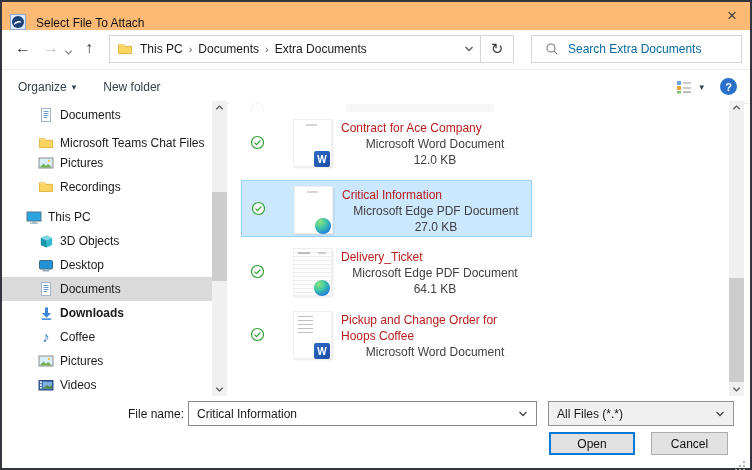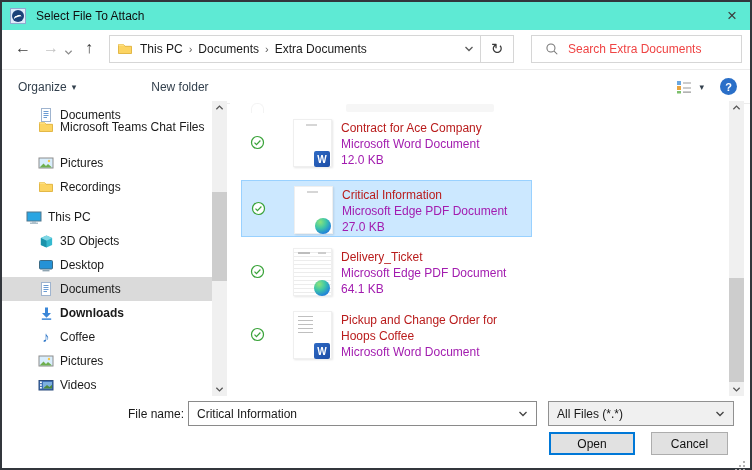--- a/index.html
+++ b/index.html
@@ -1,43 +1,43 @@
 <!DOCTYPE html>
 <html><head>
 <meta charset="utf-8">
 <style>
   html,body{margin:0;padding:0;background:#fff;}
   body{font-family:"Liberation Sans","DejaVu Sans",sans-serif;font-size:12px;color:#1a1a1a;}
   .dialog{position:relative;width:752px;height:470px;background:#fff;box-shadow:inset 0 0 0 2px #32363c;overflow:hidden;}
 
   
-  .titlebar{position:absolute;left:2px;top:2px;right:2px;height:28px;background:#5eead4;display:flex;align-items:center;padding-left:8px;}
+  .titlebar{position:absolute;left:2px;top:2px;right:2px;height:28px;background:#fdba74;display:flex;align-items:flex-end;padding-left:8px;}
   .app-icon{position:relative;width:16px;height:16px;box-sizing:border-box;border:1px solid #8fa9cf;background:#dfeafa;flex:0 0 auto;}
   .app-icon i{position:absolute;left:1px;top:1px;width:12px;height:12px;border-radius:50%;background:#1b4178;}
   .app-icon i::after{content:"";position:absolute;left:2px;top:5px;width:8px;height:4px;border-top:2px solid #fff;border-radius:60%;transform:rotate(-18deg);}
   .win-title{margin-left:10px;font-size:12px;color:#101010;}
   .win-close{position:absolute;right:13px;top:3px;font-size:17px;color:#3c3c3c;cursor:default;line-height:22px;}
 
   
   .navbar{position:absolute;left:2px;top:30px;width:748px;height:38px;background:#fff;}
   .nav-glyph{position:absolute;top:8px;font-size:16px;color:#3d3d3d;line-height:20px;}
   .nav-back{left:13px;}
   .nav-fwd{left:41px;color:#c3c3c3;}
   .nav-chev{position:absolute;left:62px;top:16px;}
   .nav-up{left:83px;}
   .addrbar{position:absolute;left:107px;top:5px;width:372px;height:28px;box-sizing:border-box;border:1px solid #d6d6d6;display:flex;align-items:center;padding:0 6px 0 7px;background:#fff;}
   .crumb{color:#1a1a1a;padding:0 3px;white-space:nowrap;}
   .crumb-sep{color:#5a5a5a;padding:0 3px;font-size:11px;}
   .addr-chev{margin-left:auto;display:flex;align-items:center;}
   .refreshbox{position:absolute;left:478px;top:5px;width:34px;height:28px;box-sizing:border-box;border:1px solid #d6d6d6;display:flex;align-items:center;justify-content:center;font-size:15px;color:#3a3a3a;background:#fff;}
   .searchbox{position:absolute;left:529px;top:5px;width:211px;height:28px;box-sizing:border-box;border:1px solid #d6d6d6;display:flex;align-items:center;gap:9px;padding-left:13px;background:#fff;}
-  .search-ph{color:#ef4444;}
-
-  
-  .toolbar{position:absolute;left:2px;top:69px;width:748px;height:35px;border-top:1px solid #ececec;border-bottom:1px solid #ececec;box-sizing:border-box;display:flex;align-items:center;background:#fff;gap:48px;}
+  .search-ph{color:#0369a1;}
+
+  
+  .toolbar{position:absolute;left:2px;top:69px;width:748px;height:35px;border-top:1px solid #ececec;border-bottom:1px solid #ececec;box-sizing:border-box;display:flex;align-items:center;background:#fff;}
   .tb-item{color:#33404d;margin-left:16px;display:flex;align-items:center;gap:5px;}
   .tb-item.newfolder{margin-left:27px;}
   .tb-caret{font-size:9px;color:#33404d;}
   .tb-right{margin-left:auto;display:flex;align-items:center;}
   .help-btn{width:17px;height:17px;border-radius:50%;background:#2a6fc8;color:#fff;font-weight:bold;font-size:11px;display:flex;align-items:center;justify-content:center;margin:0 13px 0 16px;}
   .view-caret{margin-left:7px;font-size:9px;color:#33404d;}
 
   
   .sidebar{position:absolute;left:2px;top:101px;width:210px;height:295px;background:#fff;overflow:hidden;}
   .side-row{position:absolute;width:100%;height:24px;}
@@ -64,21 +64,21 @@
   .thumb-blank::before{content:"";position:absolute;top:4px;left:12px;width:11px;height:2px;background:#d6d6d6;}
   .thumb-table{background-image:repeating-linear-gradient(#ffffff 0 3px,#ececec 3px 4px);}
   .thumb-table::before{content:"";position:absolute;top:3px;left:4px;width:12px;height:2px;background:#bdbdbd;}
   .thumb-table::after{content:"";position:absolute;top:3px;right:5px;width:8px;height:2px;background:#cccccc;}
   .thumb-text::before{content:"";position:absolute;top:4px;left:4px;width:15px;height:17px;background:repeating-linear-gradient(#bfbfbf 0 1px,transparent 1px 4px);}
   .overlay{position:absolute;left:73px;top:37px;width:16px;height:16px;}
   .word-badge{box-sizing:border-box;width:16px;height:16px;border-radius:2px;background:linear-gradient(135deg,#2e6ac4 0%,#1d4da6 100%);color:#fff;font-weight:bold;font-size:10px;display:flex;align-items:center;justify-content:center;}
   .edge-badge{width:16px;height:16px;border-radius:50%;background:radial-gradient(circle at 32% 26%,#8de37b 0%,#3ec6a7 38%,#2387d8 72%,#1a5fc0 100%);}
   .tile-text{position:absolute;left:100px;top:6px;width:188px;line-height:16px;}
   .t-name{color:#b91c1c;}
-  .t-sub{color:#a21caf;}
+  .t-sub{color:#404040;text-align:center;}
   
   .ghost-row{position:absolute;left:11px;top:0;width:291px;height:12px;opacity:0.55;}
   .ghost-bar{position:absolute;left:105px;top:3px;width:148px;height:8px;background:#efefef;border-radius:2px;}
   .ghost-check{position:absolute;left:10px;top:2px;width:11px;height:9px;border:1px solid #ebebeb;border-bottom:none;border-radius:6px 6px 0 0;}
 
   
   .fn-label{position:absolute;left:128px;top:407px;}
   .combo{position:absolute;box-sizing:border-box;display:flex;align-items:center;padding:0 8px;}
   .fn-combo{left:188px;top:401px;width:349px;height:25px;border:1px solid #8a8a8a;background:#fff;}
   .ft-select{left:548px;top:401px;width:186px;height:25px;border:1px solid #919191;background:#f0f0f0;}
@@ -171,21 +171,21 @@
   <div class="sidebar" id="sidebar">
       <div class="side-row" style="top: 2px;">
         <span class="side-icon" style="display: flex; left: 36px;">
           <svg width="16" height="16" viewBox="0 0 16 16">
             <rect x="3.5" y="1.5" width="9" height="13" fill="#fff" stroke="#9fb4cf"></rect>
             <path d="M5.5 4.5h5M5.5 6.5h5M5.5 8.5h5M5.5 10.5h3.5" stroke="#6b9bd2" stroke-width="1"></path>
           </svg>
         </span>
         <span class="side-label" style="left: 58px;">Documents</span>
       </div>
-      <div class="side-row" style="top: 14px;">
+      <div class="side-row" style="top: 30px;">
         <span class="side-icon" style="display: flex; left: 36px;">
           <svg width="16" height="16" viewBox="0 0 16 16">
             <path d="M1.5 3.5h5l1.6 1.8h6.4v7.2H1.5z" fill="#fcd462" stroke="#dcab2c" stroke-width="0.8"></path>
             <path d="M1.5 3.5h5l1 1.1h-6z" fill="#ffe9a0"></path>
           </svg>
         </span>
         <span class="side-label" style="left: 58px;">Microsoft Teams Chat Files</span>
       </div>
       <div class="side-row" style="top: 50px;">
         <span class="side-icon" style="display: flex; left: 36px;">

